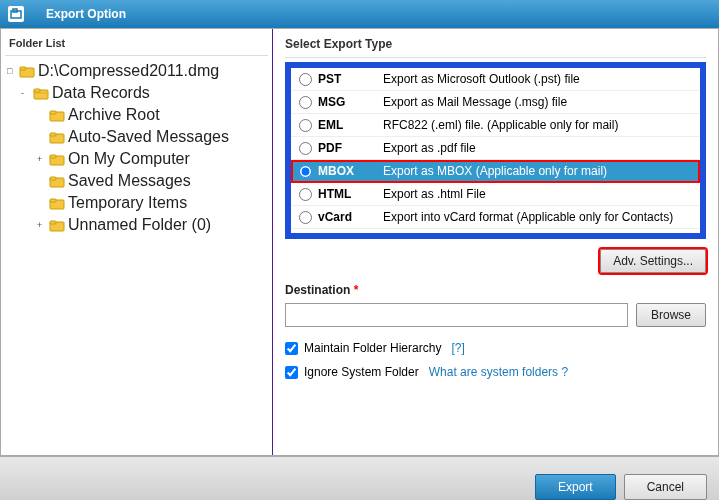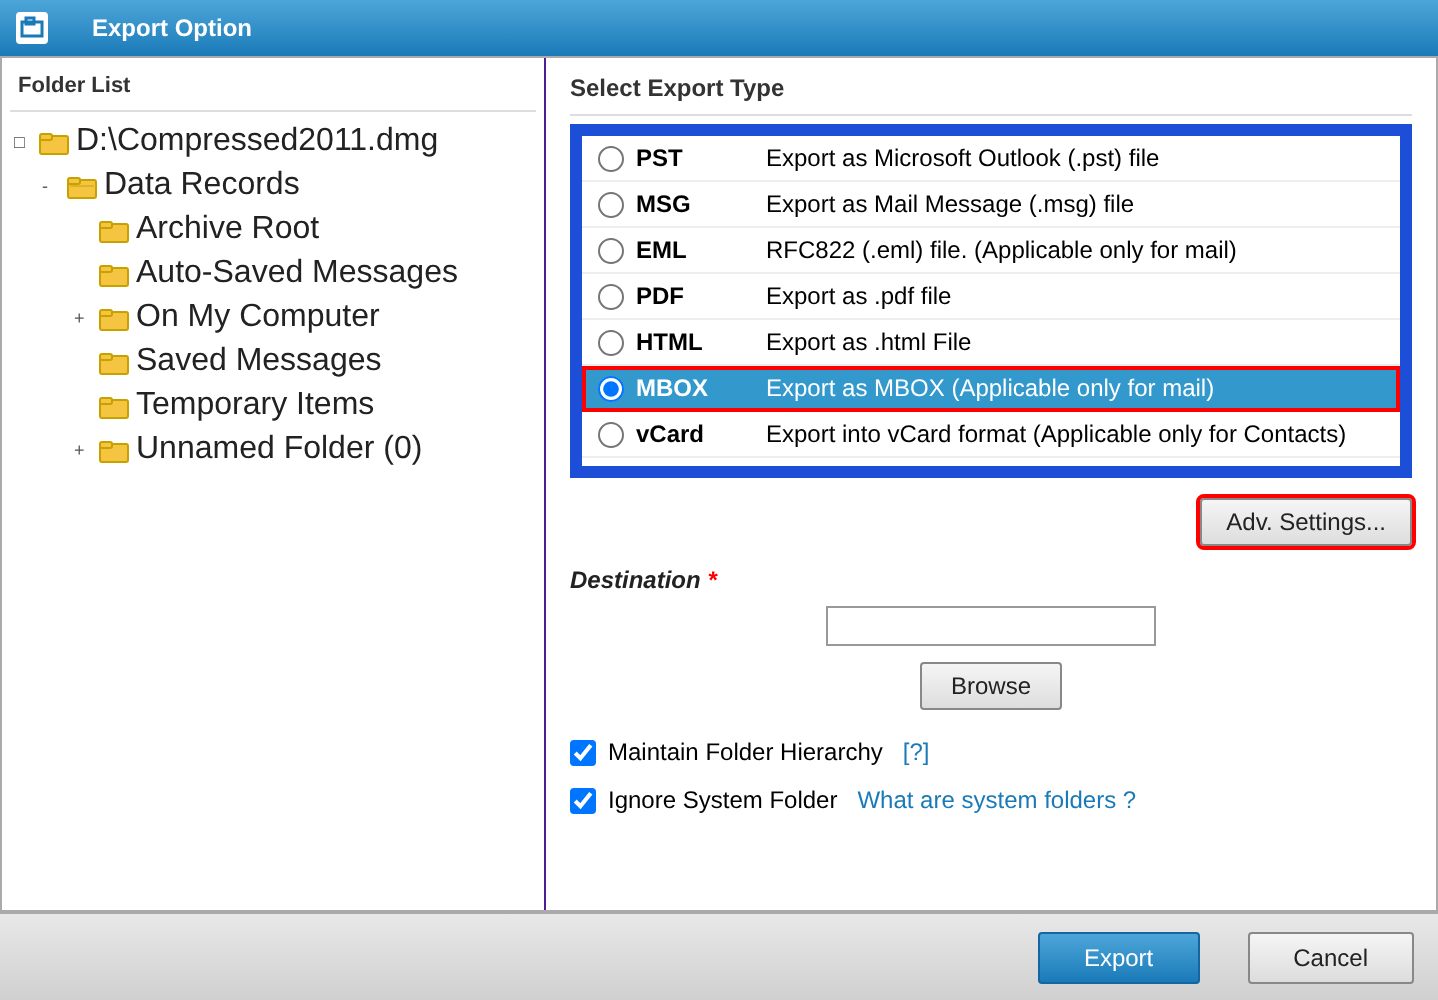--- a/index.html
+++ b/index.html
@@ -165,31 +165,29 @@
       color: #222;
       outline: 2px solid red;
     }
 
     
     .destination-label {
       font-size: 12px;
       font-weight: 600;
       margin-bottom: 6px;
       color: #222;
-      font-style: italic;
     }
     .destination-label span.required {
       color: red;
     }
     .destination-row {
       display: flex;
       align-items: center;
       gap: 8px;
       margin-bottom: 14px;
-      flex-direction: column;
     }
     .destination-input {
       flex: 1;
       height: 24px;
       border: 1px solid #999;
       padding: 2px 4px;
       font-size: 12px;
     }
     .browse-btn {
       padding: 3px 14px;
@@ -217,24 +215,24 @@
       margin-left: 4px;
       font-size: 12px;
     }
 
     
     .bottom-bar {
       height: 44px;
       background: linear-gradient(to bottom, #e8e8e8, #d0d0d0);
       border-top: 1px solid #aaa;
       display: flex;
-      align-items: center;
+      align-items: flex-end;
       justify-content: flex-end;
       padding: 0 12px;
-      gap: 24px;
+      gap: 8px;
     }
     .bottom-btn {
       padding: 5px 22px;
       background: linear-gradient(to bottom, #f5f5f5, #ddd);
       border: 1px solid #888;
       border-radius: 2px;
       font-size: 12px;
       cursor: pointer;
       color: #222;
     }
@@ -372,34 +370,34 @@
           <span class="export-type-name">EML</span>
           <span class="export-type-desc">RFC822 (.eml) file. (Applicable only for mail)</span>
         </div>
 
         <div class="export-type-row">
           <input type="radio" name="export-type" style="">
           <span class="export-type-name">PDF</span>
           <span class="export-type-desc">Export as .pdf file</span>
         </div>
 
-        <div class="export-type-row">
-          <input type="radio" name="export-type" style="">
-          <span class="export-type-name">HTML</span>
-          <span class="export-type-desc">Export as .html File</span>
-        </div>
-
         <div class="export-type-row selected mbox-row-wrapper">
           <input type="radio" name="export-type" checked="" style="">
           <span class="export-type-name">MBOX</span>
           <span class="export-type-desc">Export as MBOX (Applicable only for mail)</span>
         </div>
 
         <div class="export-type-row">
           <input type="radio" name="export-type" style="">
+          <span class="export-type-name">HTML</span>
+          <span class="export-type-desc">Export as .html File</span>
+        </div>
+
+        <div class="export-type-row">
+          <input type="radio" name="export-type" style="">
           <span class="export-type-name">vCard</span>
           <span class="export-type-desc">Export into vCard format (Applicable only for Contacts)</span>
         </div>
 
         <div class="export-type-row">
           
           
           
         </div>
 

